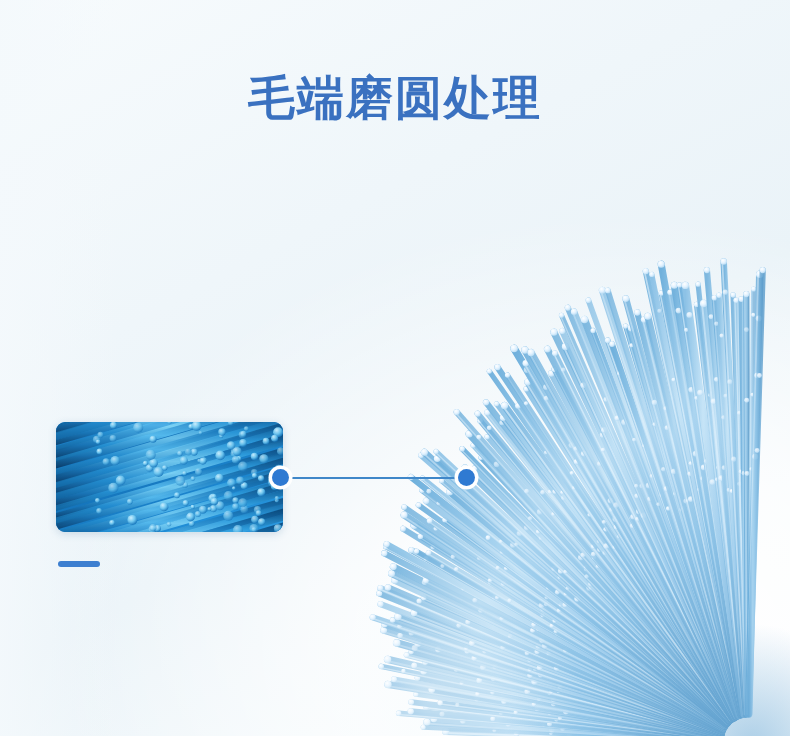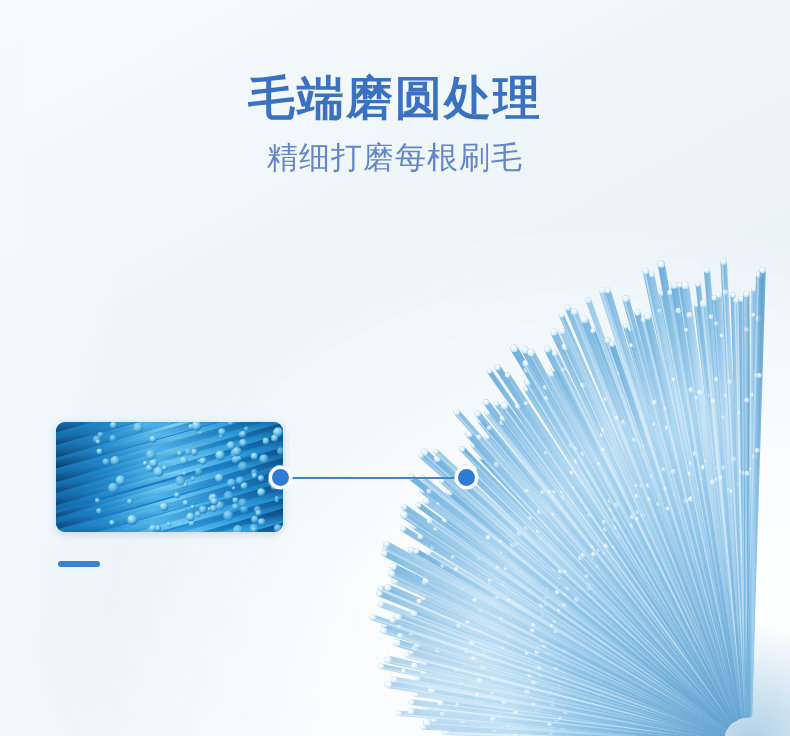--- a/index.html
+++ b/index.html
@@ -744,21 +744,20 @@
           <circle cx="762.7" cy="270.1" r="3.09" fill="url(#tipGrad)"></circle>
           <circle cx="757.1" cy="450.5" r="2.48" fill="url(#tipGrad)" opacity="0.80"></circle>
           <circle cx="759.4" cy="375.5" r="2.48" fill="url(#tipGrad)" opacity="0.85"></circle>
         </g>
       <circle cx="752" cy="744" r="120" fill="url(#hubGlow)"></circle>
     </svg>
     <div id="fan-fade"></div>
   </div>
 
   <div id="title">毛端磨圆处理</div>
-  <div id="subtitle">精细打磨每根刷毛</div>
 
   <div id="inset">
     <svg width="227" height="110" viewBox="0 0 227 110">
       <defs>
         <linearGradient id="insetBg" x1="0" y1="0" x2="1" y2="1">
           <stop offset="0%" stop-color="#1f86cf"></stop>
           <stop offset="38%" stop-color="#1472b8"></stop>
           <stop offset="70%" stop-color="#1e8ad4"></stop>
           <stop offset="100%" stop-color="#2c9ae0"></stop>
         </linearGradient>

